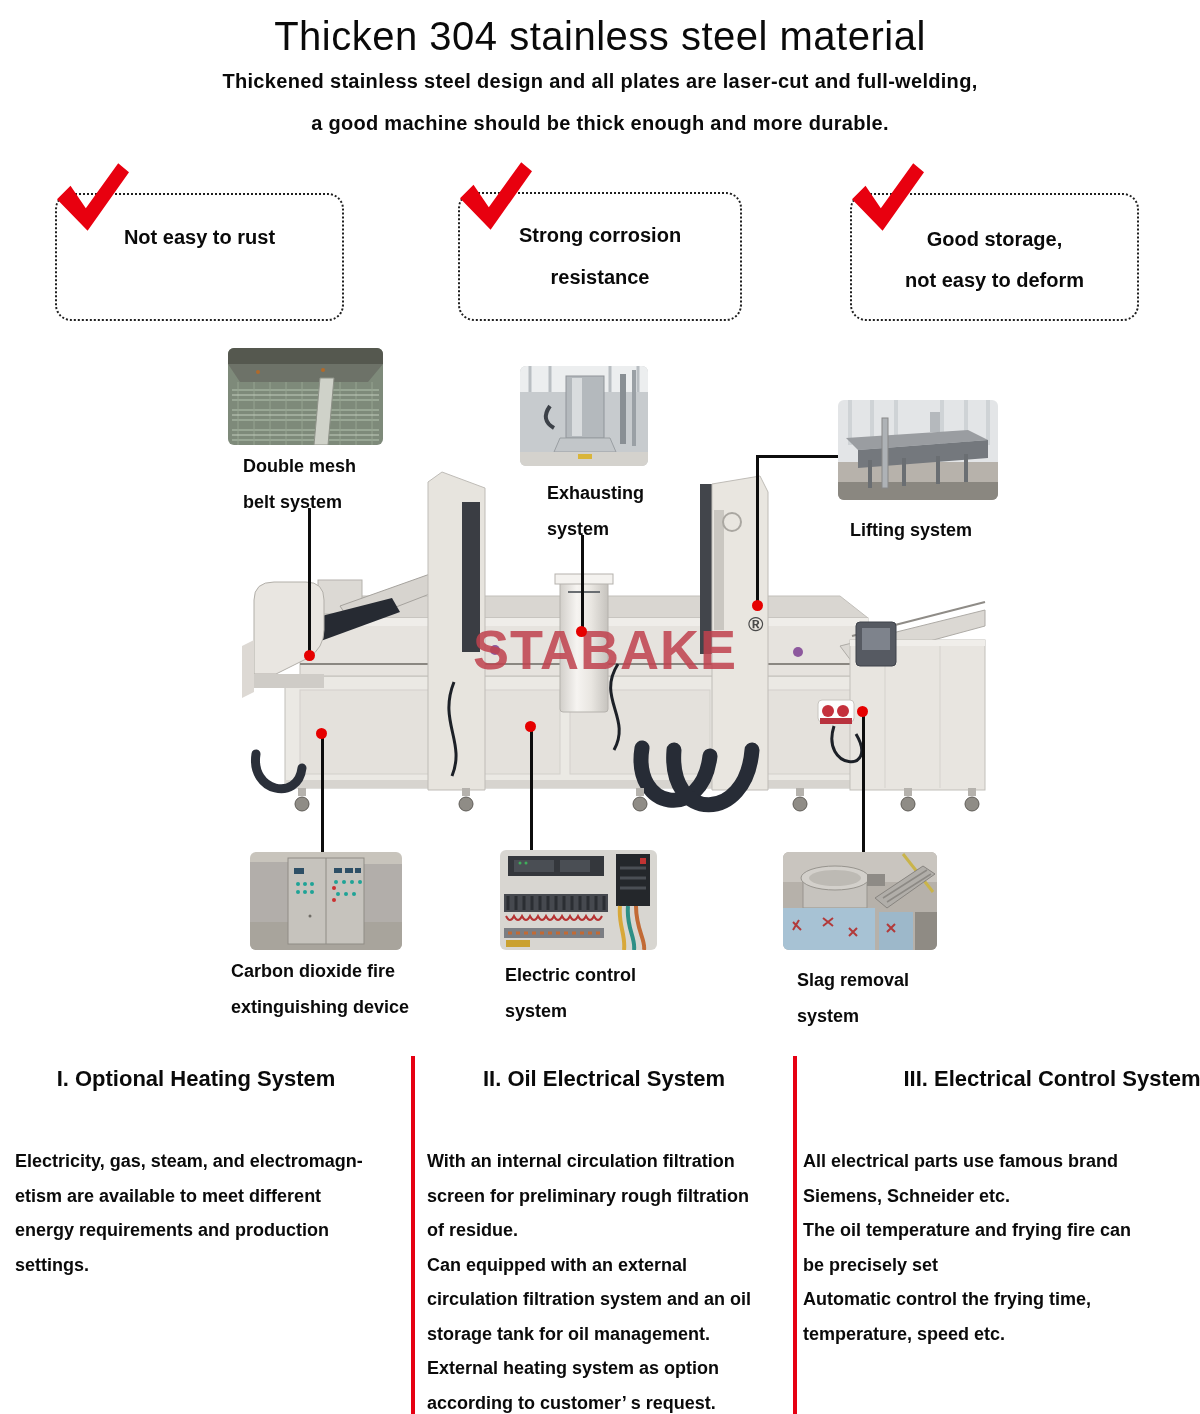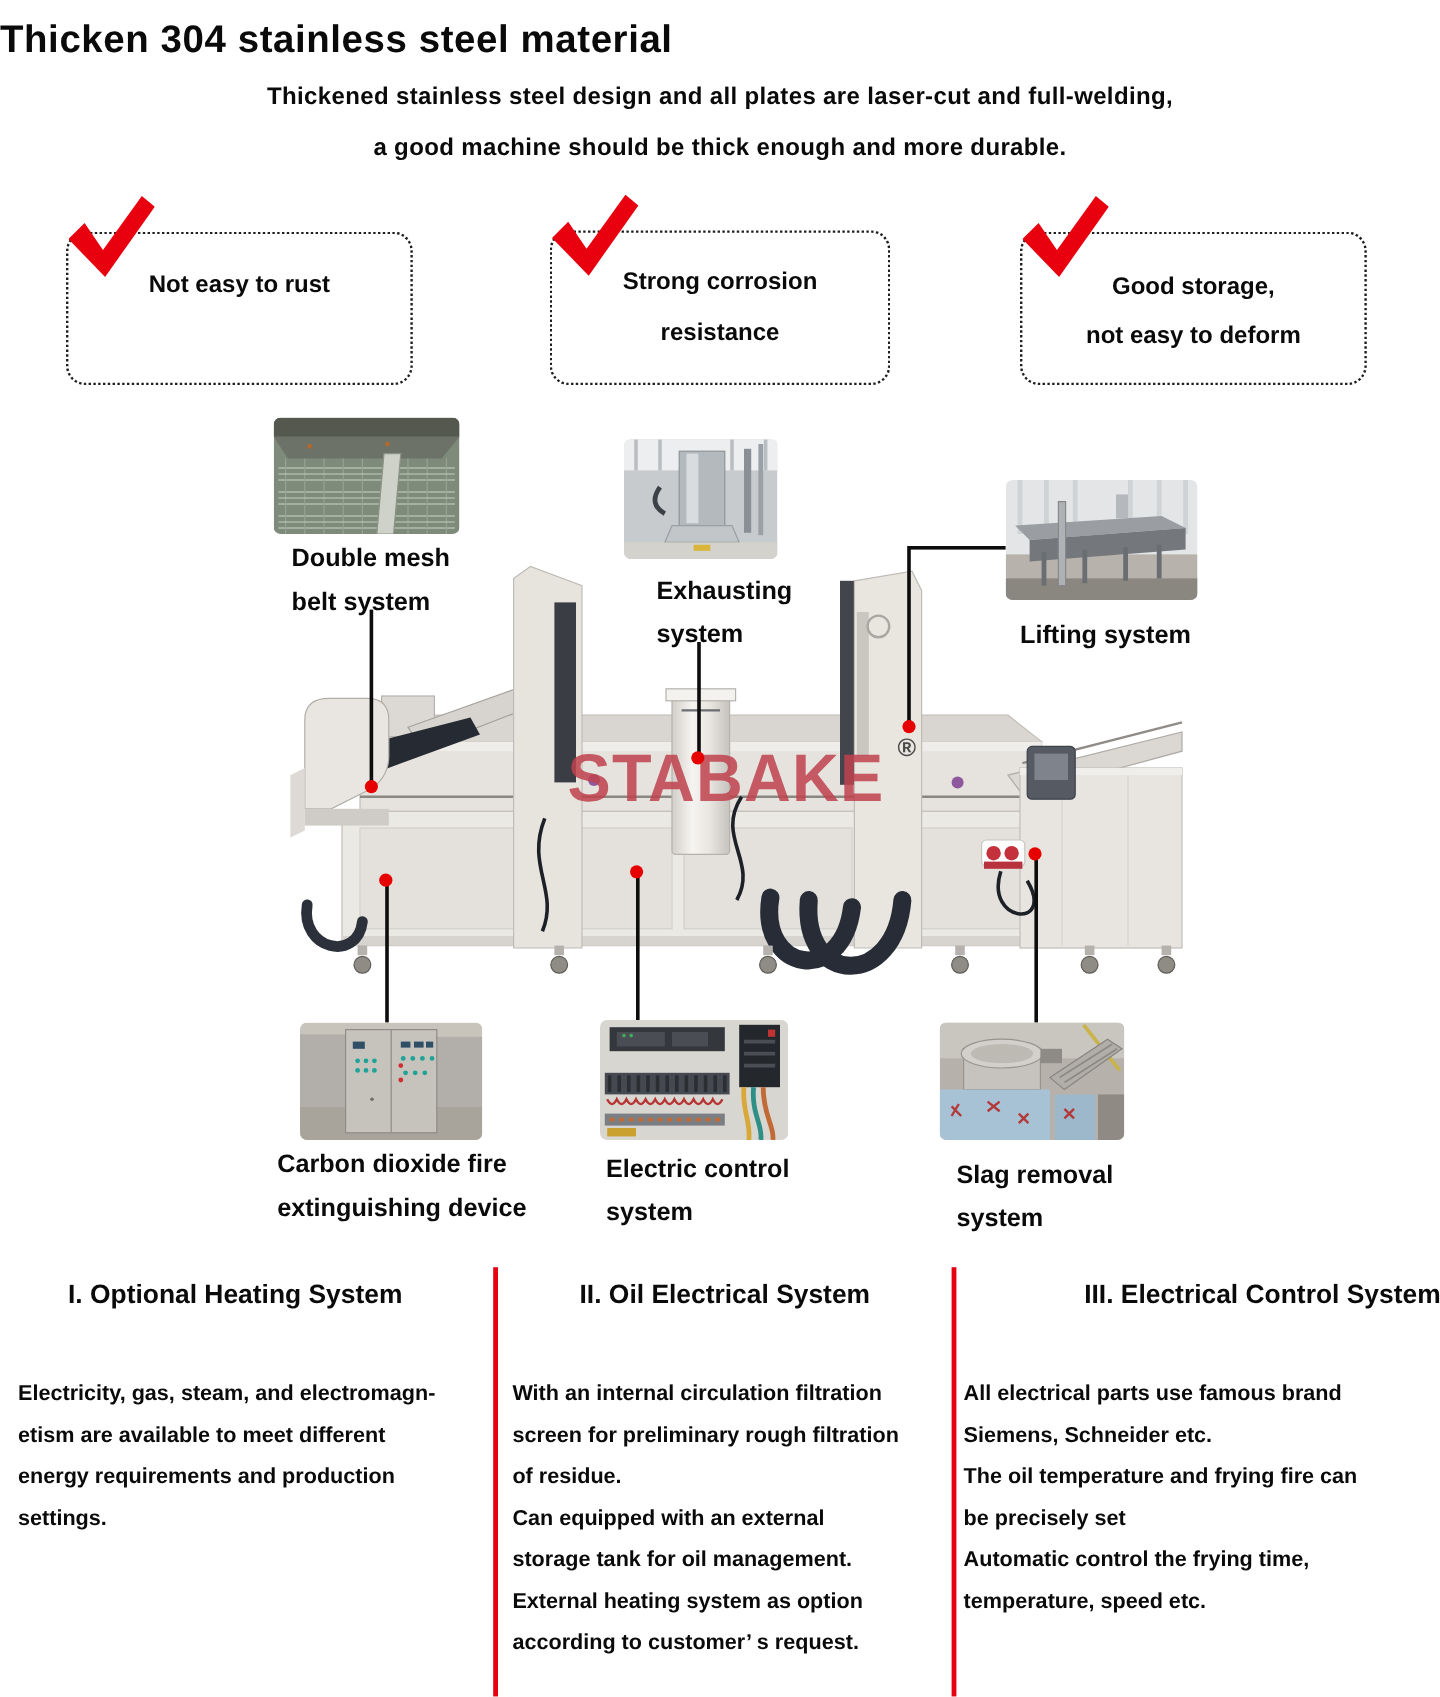--- a/index.html
+++ b/index.html
@@ -1,26 +1,26 @@
 <!DOCTYPE html>
 <html style="--accent-red: #e60012; --check-red: #e8000f; --dot-red: #e60000; --logo-red: #c0424e;"><head>
 <meta charset="utf-8">
 <style>
   html,body{margin:0;padding:0;background:#ffffff;}
   .page{position:relative;width:1200px;height:1414px;background:#fff;overflow:hidden;
         font-family:"Liberation Sans",sans-serif;color:#0a0a0a;}
   .abs{position:absolute;}
-  .title{left:0;top:14px;width:1200px;font-size:32px;font-weight:700;letter-spacing:.5px;}
+  .title{left:0;top:14px;width:1200px;text-align:center;font-size:40px;font-weight:400;letter-spacing:.5px;}
   .sub{left:0;width:1200px;text-align:center;font-size:20px;font-weight:700;letter-spacing:.3px;}
   .fbox{border:2.8px dotted #1f1f1f;border-radius:16px;}
   .fline{position:absolute;left:0;width:100%;text-align:center;font-size:20px;font-weight:700;white-space:nowrap;}
   .check{position:absolute;color:var(--check-red,#e8000f);}
   .photo{position:absolute;border-radius:6px;overflow:hidden;}
   .photo svg{display:block;}
-  .clabel{position:absolute;font-size:21px;font-weight:700;line-height:36px;white-space:nowrap;}
+  .clabel{position:absolute;font-size:18px;font-weight:700;line-height:36px;white-space:nowrap;}
   .vline{position:absolute;width:2.5px;background:#0d0d0d;}
   .hline{position:absolute;height:2.5px;background:#0d0d0d;}
   .dot{position:absolute;width:11px;height:11px;border-radius:50%;background:var(--dot-red,#e60000);}
   .logo{position:absolute;left:462px;top:626px;width:286px;height:46px;text-align:center;
         font-size:54px;font-weight:800;letter-spacing:1px;line-height:46px;
         color:var(--logo-red,#c0424e);opacity:.85;transform:scaleY(1.04);}
   .reg{position:absolute;left:748px;top:612px;font-size:21px;font-weight:700;color:#4a4a4a;}
   .divider{position:absolute;top:1056px;height:358px;width:4px;background:var(--accent-red,#e60012);}
   .sec-head{position:absolute;top:1066px;font-size:22px;font-weight:700;text-align:center;white-space:nowrap;}
   .sec-body{position:absolute;top:1144px;font-size:18px;font-weight:700;line-height:34.5px;}
@@ -344,20 +344,21 @@
     <div>Electricity, gas, steam, and electromagn-</div>
     <div>etism are available to meet different</div>
     <div>energy requirements and production</div>
     <div>settings.</div>
   </div>
   <div class="sec-body" style="left:427px;width:362px">
     <div>With an internal circulation filtration</div>
     <div>screen for preliminary rough filtration</div>
     <div>of residue.</div>
     <div>Can equipped with an external</div>
+    <div>circulation filtration system and an oil</div>
     <div>storage tank for oil management.</div>
     <div>External heating system as option</div>
     <div>according to customer’ s request.</div>
   </div>
   <div class="sec-body" style="left:803px;width:392px">
     <div>All electrical parts use famous brand</div>
     <div>Siemens, Schneider etc.</div>
     <div>The oil temperature and frying fire can</div>
     <div>be precisely set</div>
     <div>Automatic control the frying time,</div>

